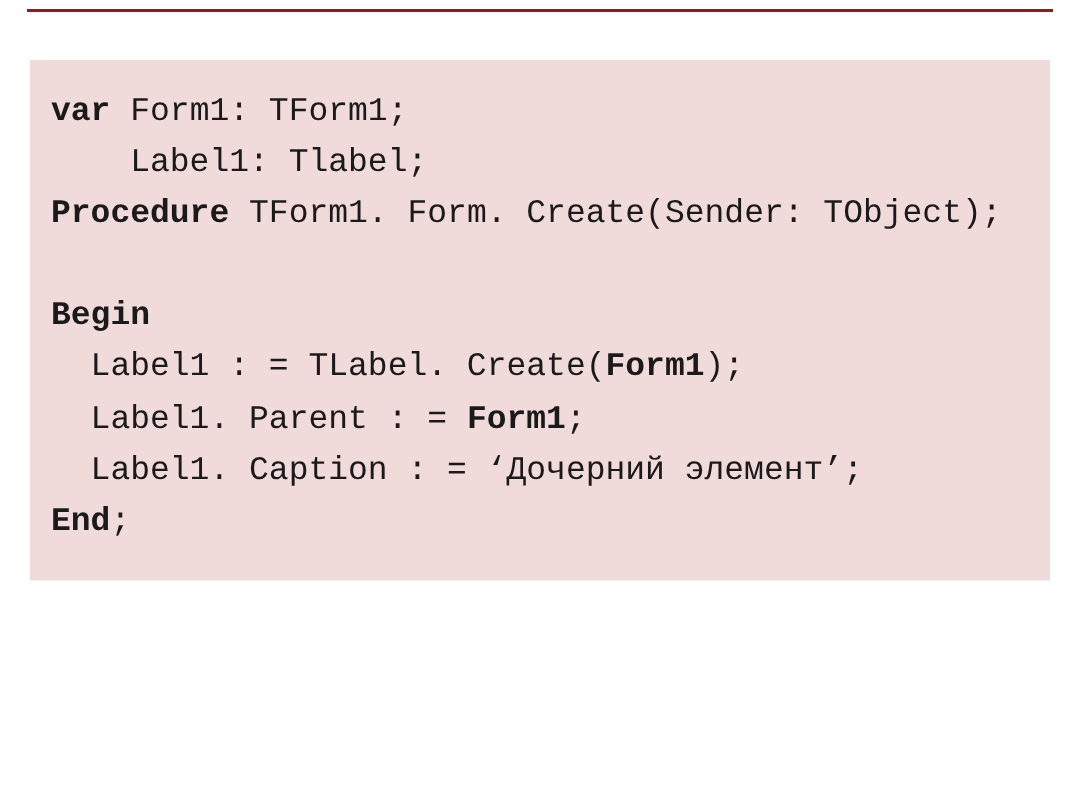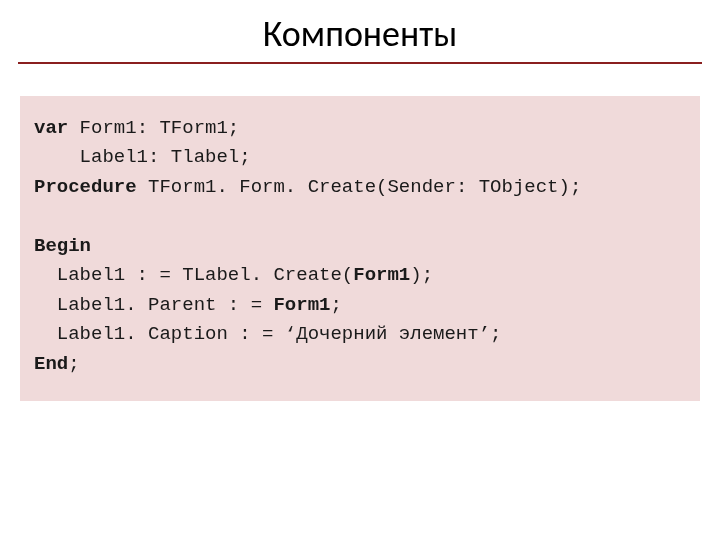--- a/index.html
+++ b/index.html
@@ -26,33 +26,32 @@
   .rule {
     border: none;
     border-top: 2px solid #8a1f1f;
     margin: 6px 18px 0 18px;
   }
   .code-box {
     background: #f0dada;
     margin: 32px 20px 0 20px;
     padding: 18px 14px 22px 14px;
     font-family: "Courier New", monospace;
-    font-size: 19px;
+    font-size: 22px;
     line-height: 1.55;
     color: #1a1a1a;
     white-space: pre;
     box-sizing: border-box;
   }
   .kw { font-weight: bold; }
 </style>
 </head>
 <body>
 
 <div class="slide">
-  <div class="title">Компоненты</div>
   <hr class="rule">
   <div class="code-box"><span class="kw">var</span><span> Form1: TForm1;</span>
 <span>    Label1: Tlabel;</span>
 <span class="kw">Procedure</span><span> TForm1. Form. Create(Sender: TObject);</span>
 <span></span>
 <span class="kw">Begin</span>
 <span>  Label1 : = TLabel. Create(</span><span class="kw">Form1</span><span>);</span>
 <span>  Label1. Parent : = </span><span class="kw">Form1</span><span>;</span>
 <span>  Label1. Caption : = ‘Дочерний элемент’;</span>
 <span class="kw">End</span><span>;</span></div>

